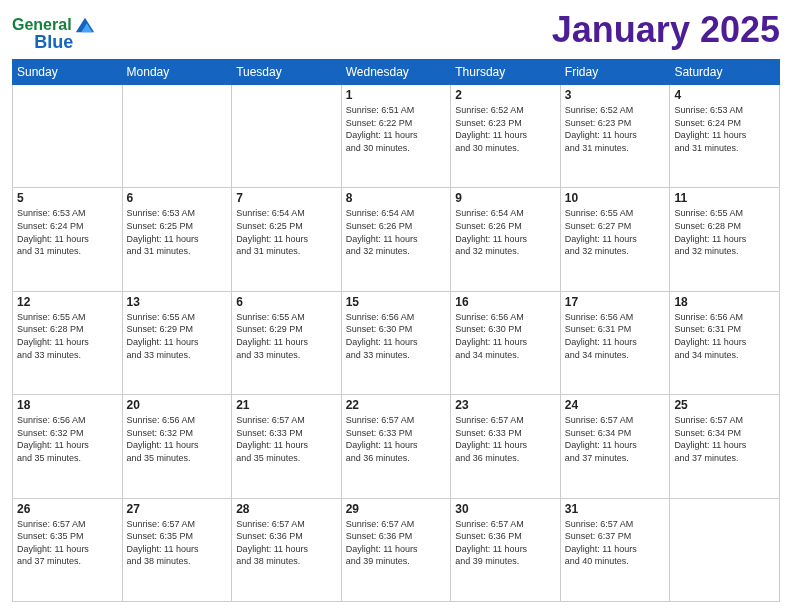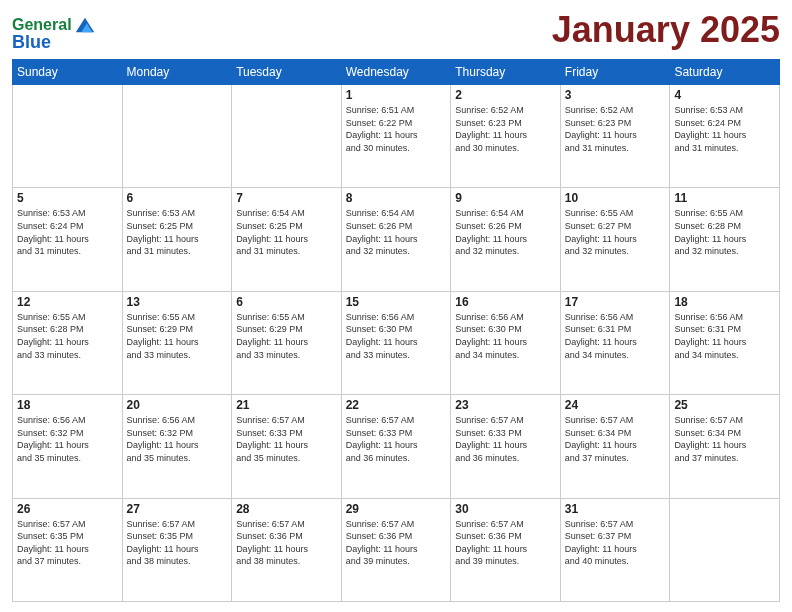--- a/index.html
+++ b/index.html
@@ -22,33 +22,33 @@
       align-items: flex-start;
       justify-content: space-between;
       margin-bottom: 6px;
     }
     .logo {
       display: flex;
       align-items: center;
       margin-top: 4px;
     }
     .logo-general { color: #333; }
-    .logo-blue { color: #1565c0; }
+    .logo-blue { color: #1565c0; text-align: center; }
     .logo-icon {
       width: 22px;
       height: 22px;
       margin-left: 2px;
     }
     .title-block {
       text-align: right;
     }
     .month-title {
       font-size: 36px;
       font-weight: bold;
-      color: #7f1d1d;
+      color: #4c1d95;
       line-height: 1.1;
     }
     .subtitle {
       font-size: 14px;
       color: #444;
       margin-top: 2px;
     }
     .calendar {
       flex: 1;
       border: 1px solid #ccc;

